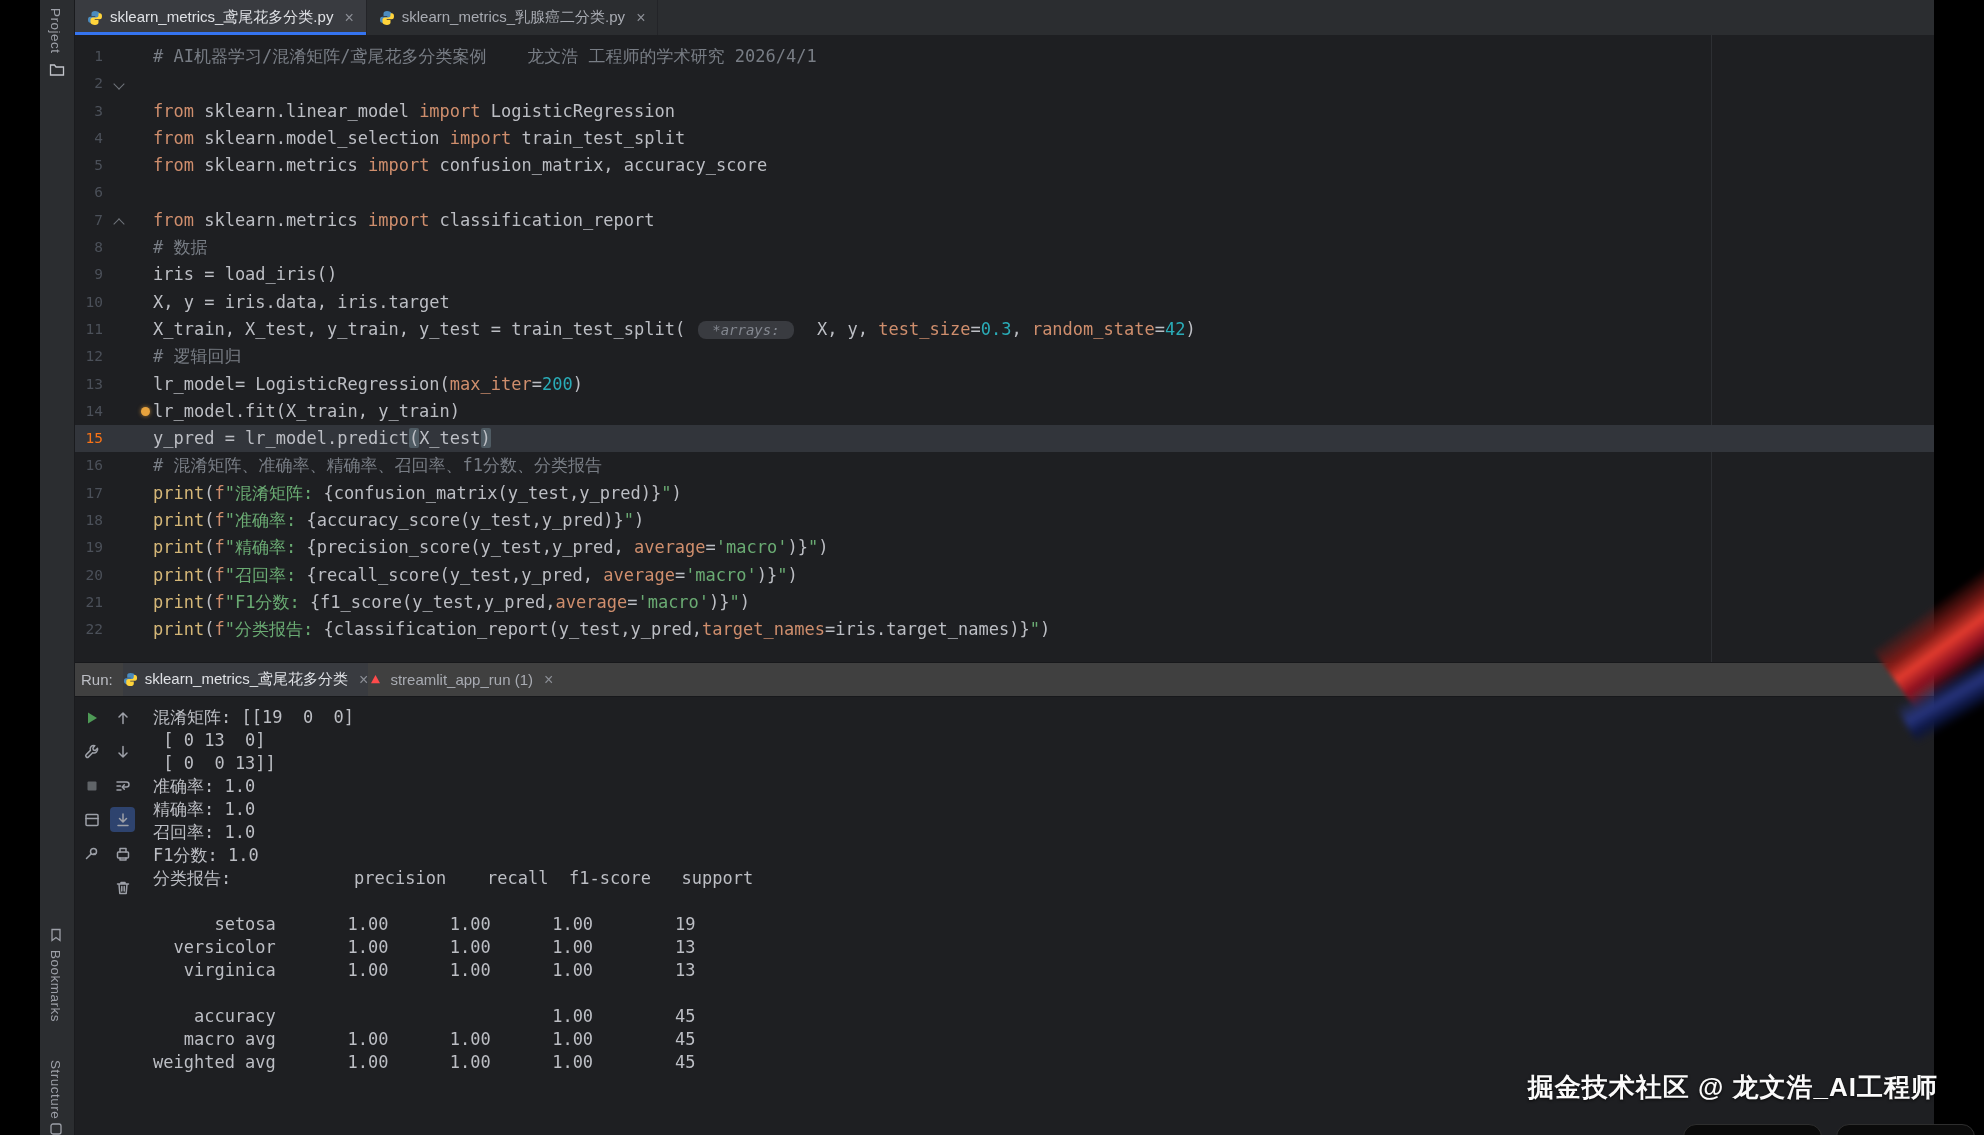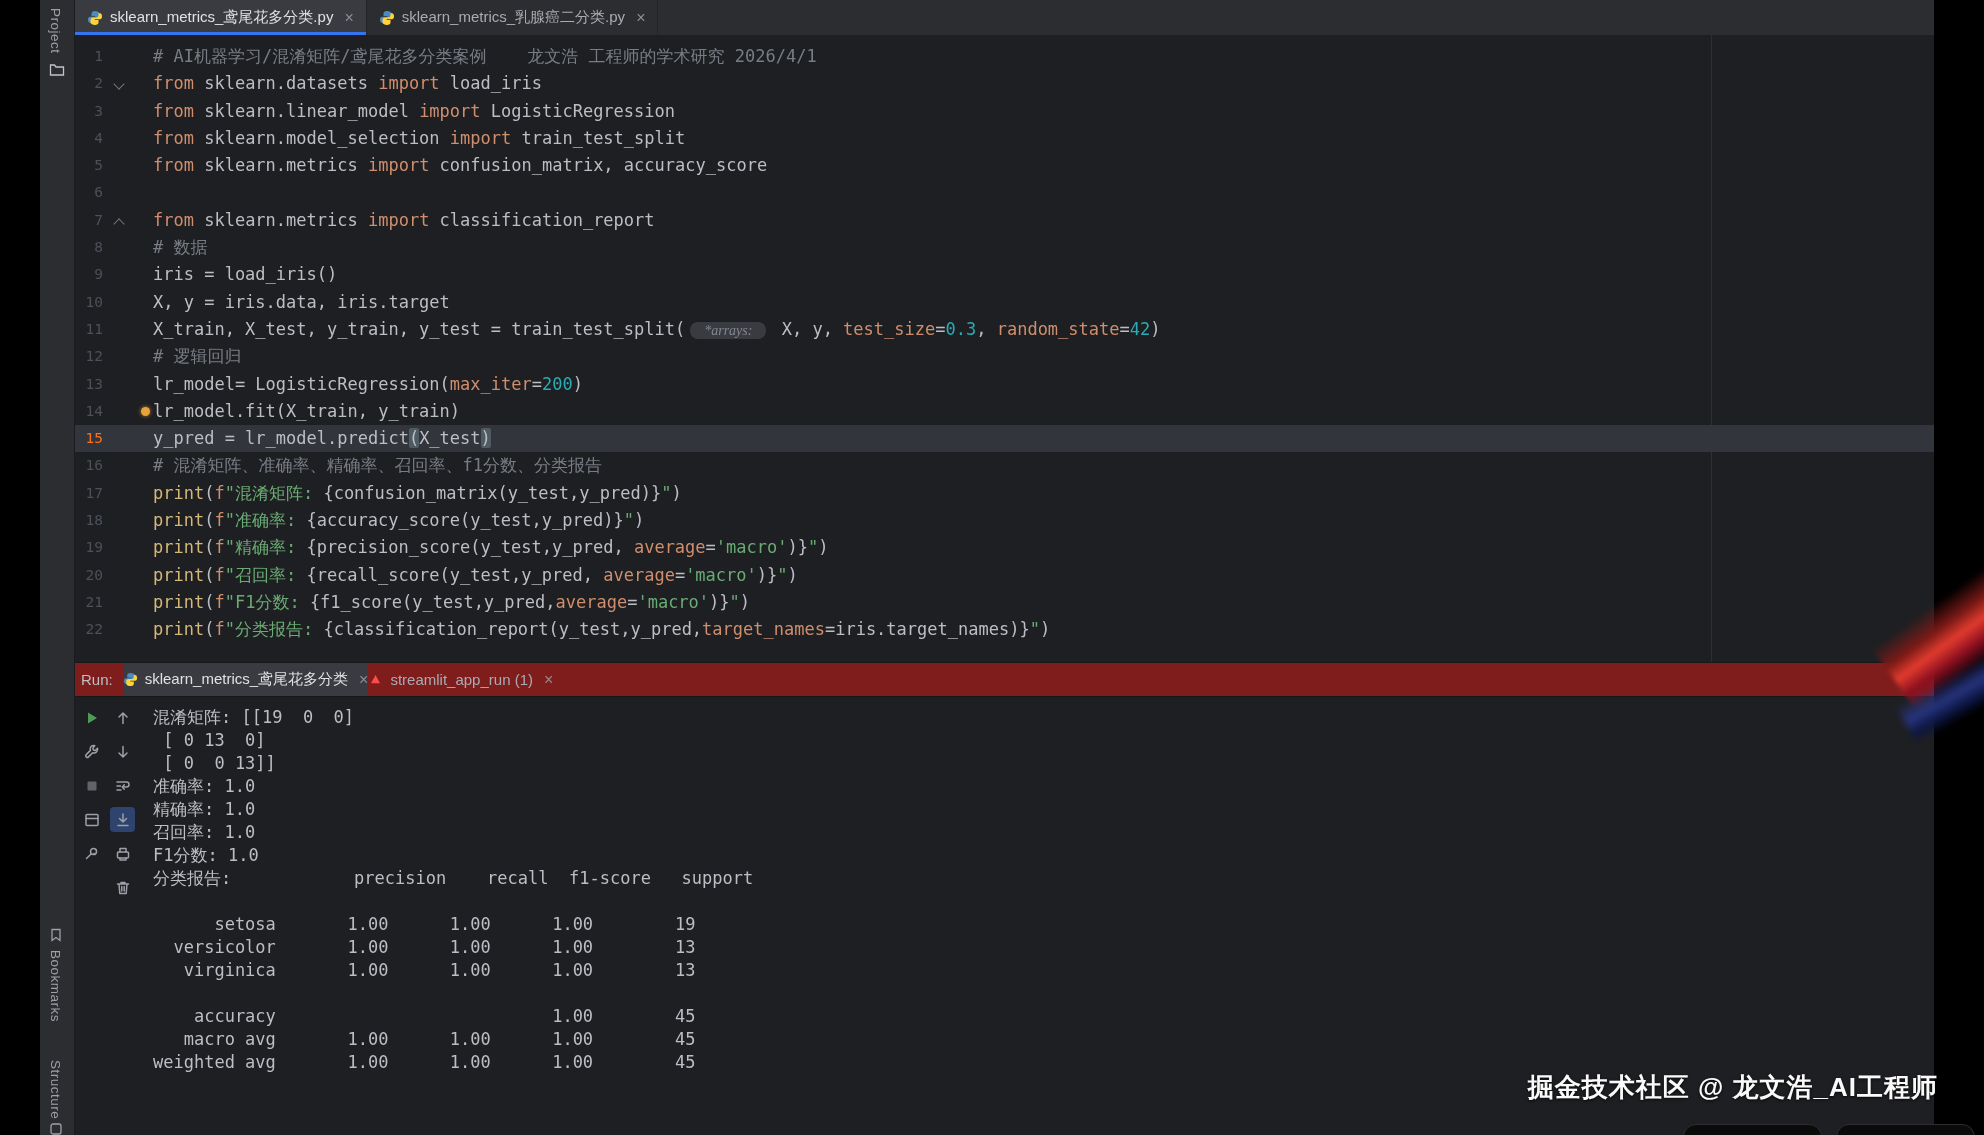--- a/index.html
+++ b/index.html
@@ -33,25 +33,25 @@
              font-family:"DejaVu Sans Mono",monospace;font-size:14.5px;}
   .eline.cur .ln{color:#f97316;}
   .eline .fold{position:absolute;left:40px;top:10px;width:7px;height:7px;border-right:1.6px solid #6f737a;border-bottom:1.6px solid #6f737a;transform:rotate(45deg);}
   .eline .fold.up{transform:rotate(-135deg);top:13px;}
   .eline .dot{position:absolute;left:66px;top:9px;width:9px;height:9px;border-radius:50%;background:#e8a33d;box-shadow:0 0 4px rgba(232,163,61,.7);}
   .eline .code{position:absolute;left:78px;font-family:"DejaVu Sans Mono",monospace;font-size:17px;color:#bcbec4;}
   .tok-k{color:#cf8e6d;} .tok-d{color:#bcbec4;} .tok-c{color:#787d85;}
   .tok-s{color:#6aab73;} .tok-num{color:#2aacb8;} .tok-p{color:#cf8e6d;}
   .tok-b{color:#d5b778;}
   .tok-m{background:#4f5b63;border-radius:2px;}
-  .tok-h{background:#393b40;color:#83878f;border-radius:8px;padding:1px 14px;margin:0 5px;font-size:14px;font-style:italic;font-family:Liberation Serif, serif;}
+  .tok-h{background:#393b40;color:#83878f;border-radius:8px;padding:1px 14px;margin:0 13px;font-size:14px;font-style:italic;}
 
   
   .runpanel{position:absolute;left:0;top:662px;width:100%;height:473px;background:#1e1f22;border-top:1px solid #17181b;}
-  .runheader{position:absolute;left:0;top:0;width:100%;height:33px;background:#7f1d1d;border-bottom:1px solid #17181b;display:flex;align-items:stretch;}
+  .runheader{position:absolute;left:0;top:0;width:100%;height:33px;background:#404040;border-bottom:1px solid #17181b;display:flex;align-items:stretch;}
   .runlabel{color:#bcbec4;font-size:15px;align-self:center;padding:0 10px 0 6px;}
   .rtab{display:flex;align-items:center;gap:7px;padding:0 0;font-size:15px;color:#a8abb2;cursor:pointer;}
   .rtab.active{background:#393b40;color:#dfe1e5;}
   .rtab .icon svg{width:15px;height:15px;display:block;}
   .runbody{position:absolute;left:0;top:34px;right:0;bottom:0;}
   .runtoolbar{position:absolute;left:4px;top:8px;width:72px;display:flex;gap:6px;}
   .tbcol{display:flex;flex-direction:column;gap:9px;}
   .tbtn{width:25px;height:25px;border-radius:4px;display:flex;align-items:center;justify-content:center;cursor:pointer;}
   .tbtn svg{width:18px;height:18px;display:block;}
   .tbtn.sel{background:#2e436e;}
@@ -109,21 +109,21 @@
           </span>
           <span class="tablabel">sklearn_metrics_乳腺癌二分类.py</span>
           <span class="closex">×</span>
         </div>
       </div>
 
     <div class="editor" id="editor">
       <div class="guide"></div>
       <div id="editor-lines">
           <div class="eline"><span class="ln">1</span><span class="code"><span class="tok-c"># AI机器学习/混淆矩阵/鸢尾花多分类案例    龙文浩 工程师的学术研究 2026/4/1</span></span></div>
-          <div class="eline"><span class="ln">2</span><span class="fold"></span><span class="code"><span class="tok-k">from</span><span class="tok-d"> sklearn.datasets </span><span class="tok-k">import</span><span class="tok-d"> load_iris</span></span></div>
+          <div class="eline"><span class="ln">2</span><span class="fold"></span></div>
           <div class="eline"><span class="ln">3</span><span class="code"><span class="tok-k">from</span><span class="tok-d"> sklearn.linear_model </span><span class="tok-k">import</span><span class="tok-d"> LogisticRegression</span></span></div>
           <div class="eline"><span class="ln">4</span><span class="code"><span class="tok-k">from</span><span class="tok-d"> sklearn.model_selection </span><span class="tok-k">import</span><span class="tok-d"> train_test_split</span></span></div>
           <div class="eline"><span class="ln">5</span><span class="code"><span class="tok-k">from</span><span class="tok-d"> sklearn.metrics </span><span class="tok-k">import</span><span class="tok-d"> confusion_matrix, accuracy_score</span></span></div>
           <div class="eline"><span class="ln">6</span></div>
           <div class="eline"><span class="ln">7</span><span class="fold up"></span><span class="code"><span class="tok-k">from</span><span class="tok-d"> sklearn.metrics </span><span class="tok-k">import</span><span class="tok-d"> classification_report</span></span></div>
           <div class="eline"><span class="ln">8</span><span class="code"><span class="tok-c"># 数据</span></span></div>
           <div class="eline"><span class="ln">9</span><span class="code"><span class="tok-d">iris = load_iris()</span></span></div>
           <div class="eline"><span class="ln">10</span><span class="code"><span class="tok-d">X, y = iris.data, iris.target</span></span></div>
           <div class="eline"><span class="ln">11</span><span class="code"><span class="tok-d">X_train, X_test, y_train, y_test = train_test_split(</span><span class="tok-h">*arrays:</span><span class="tok-d"> X, y, </span><span class="tok-p">test_size</span><span class="tok-d">=</span><span class="tok-num">0.3</span><span class="tok-d">, </span><span class="tok-p">random_state</span><span class="tok-d">=</span><span class="tok-num">42</span><span class="tok-d">)</span></span></div>
           <div class="eline"><span class="ln">12</span><span class="code"><span class="tok-c"># 逻辑回归</span></span></div>

